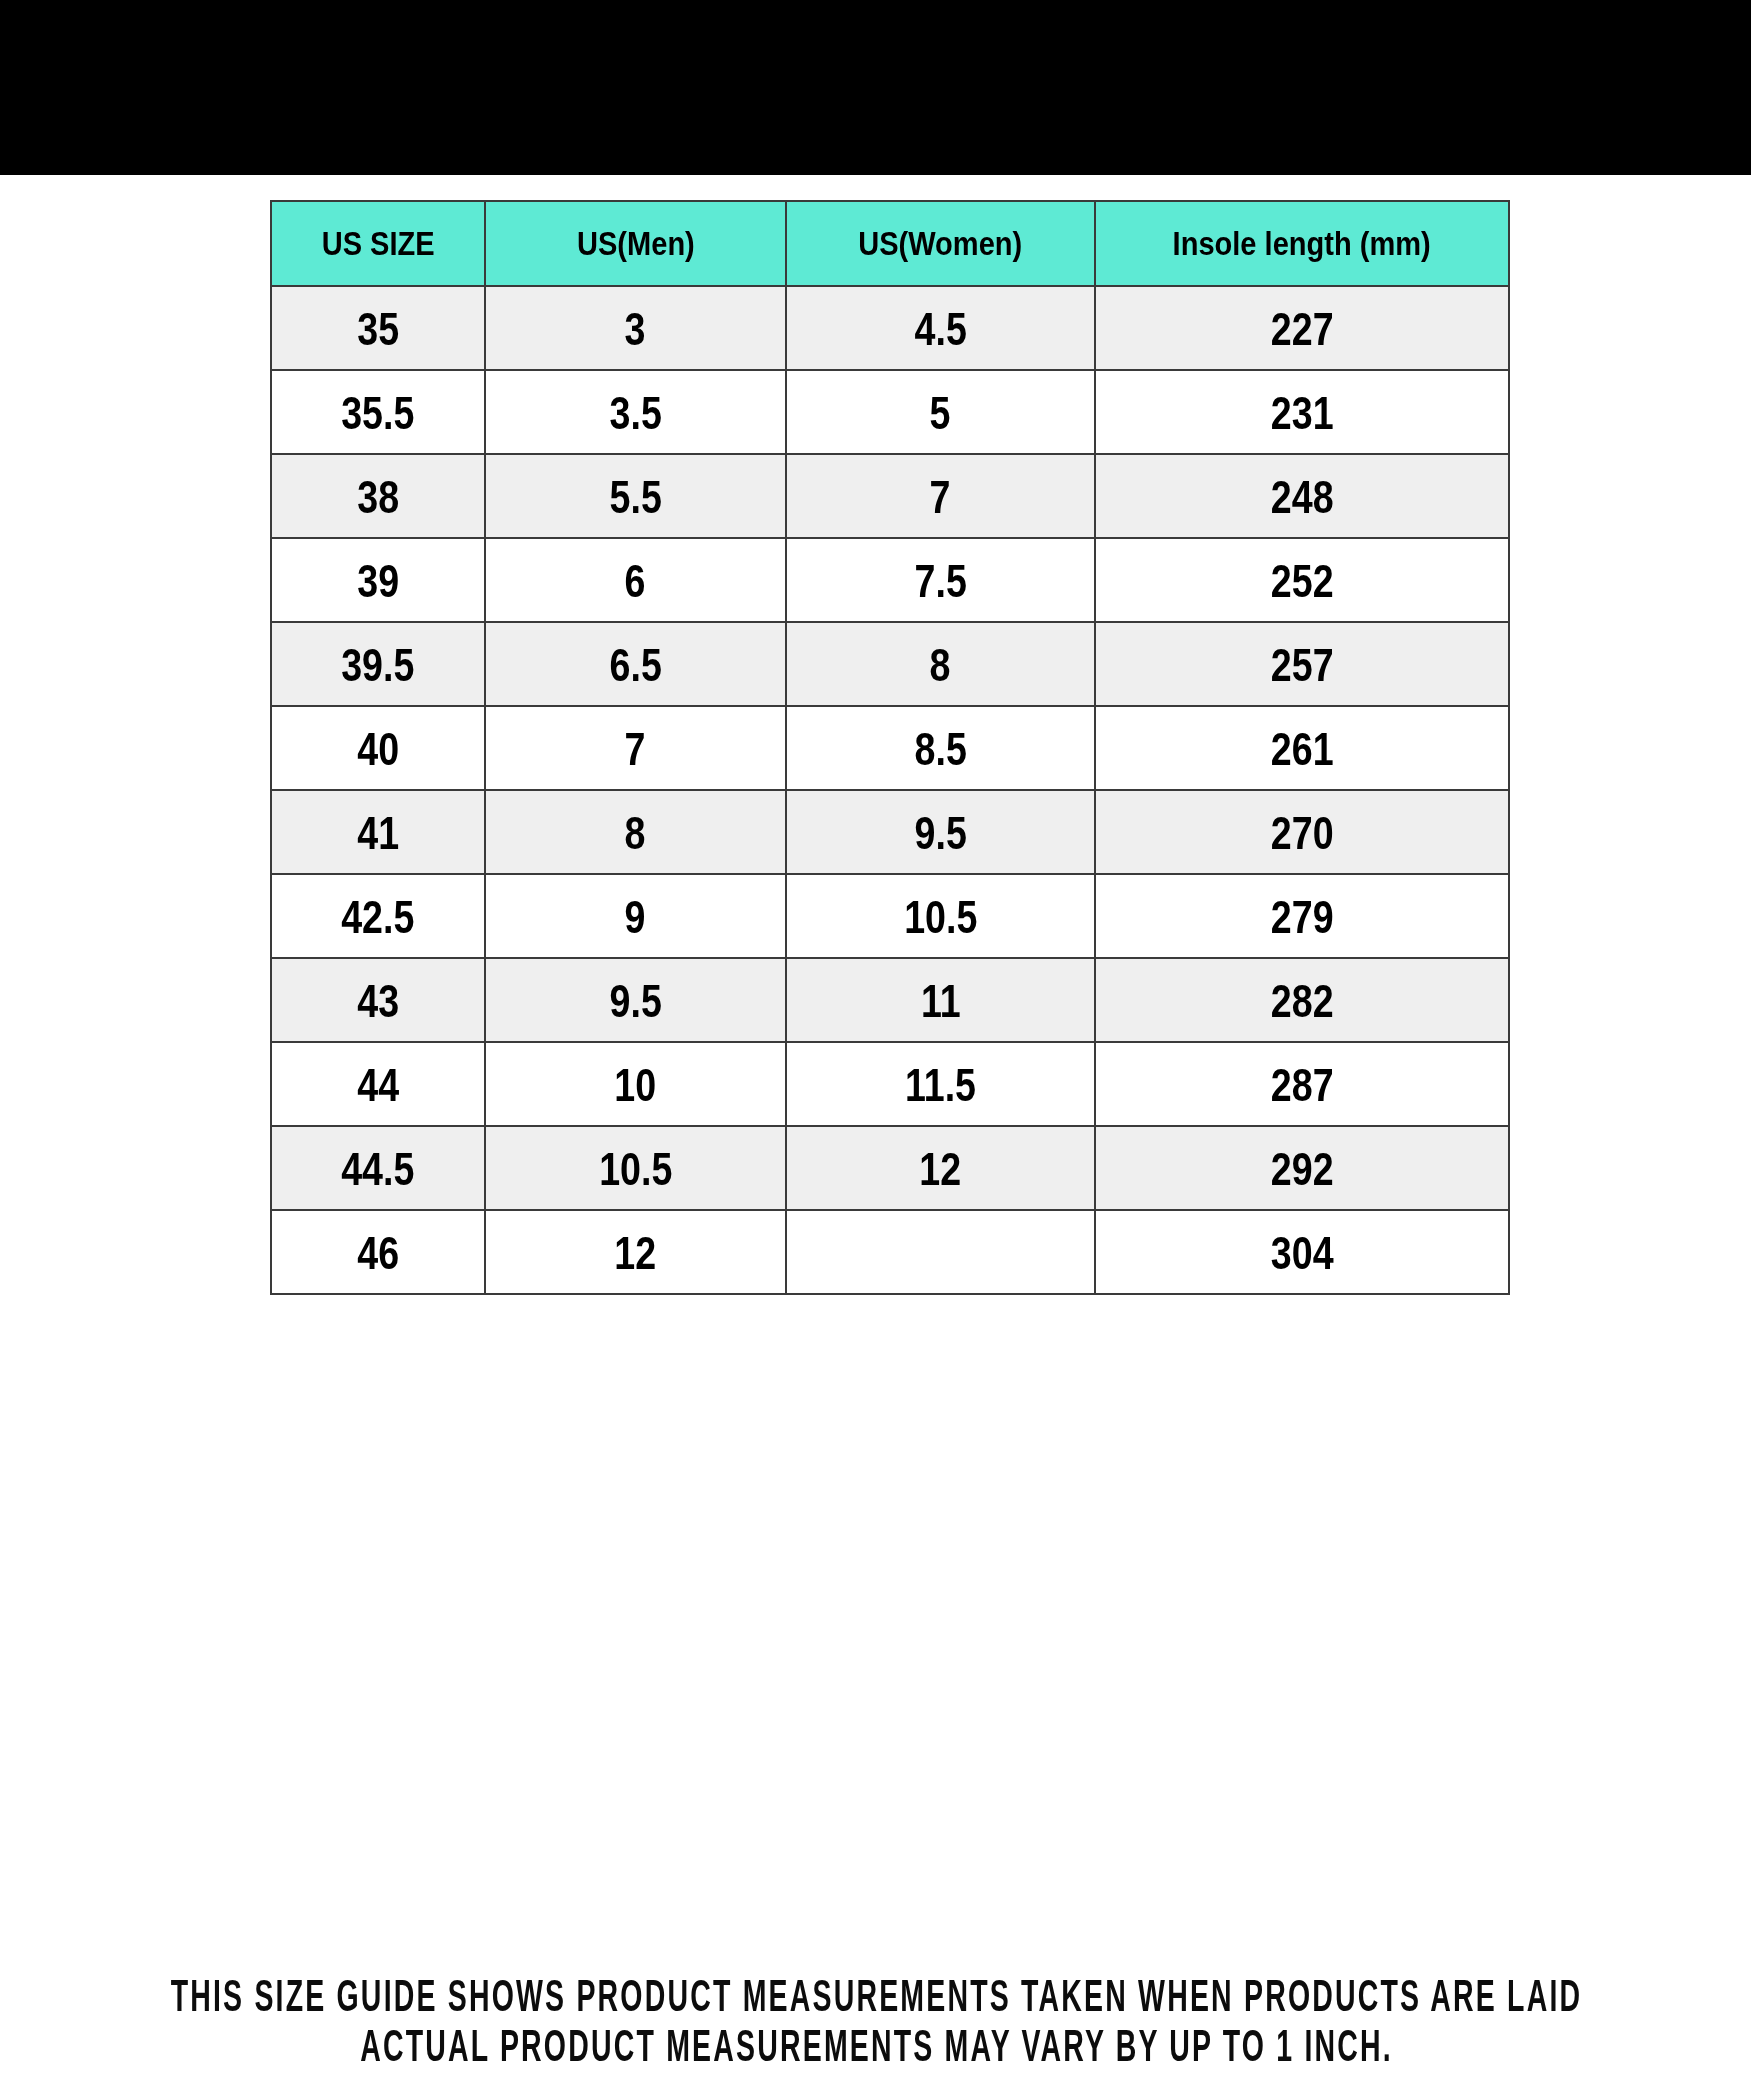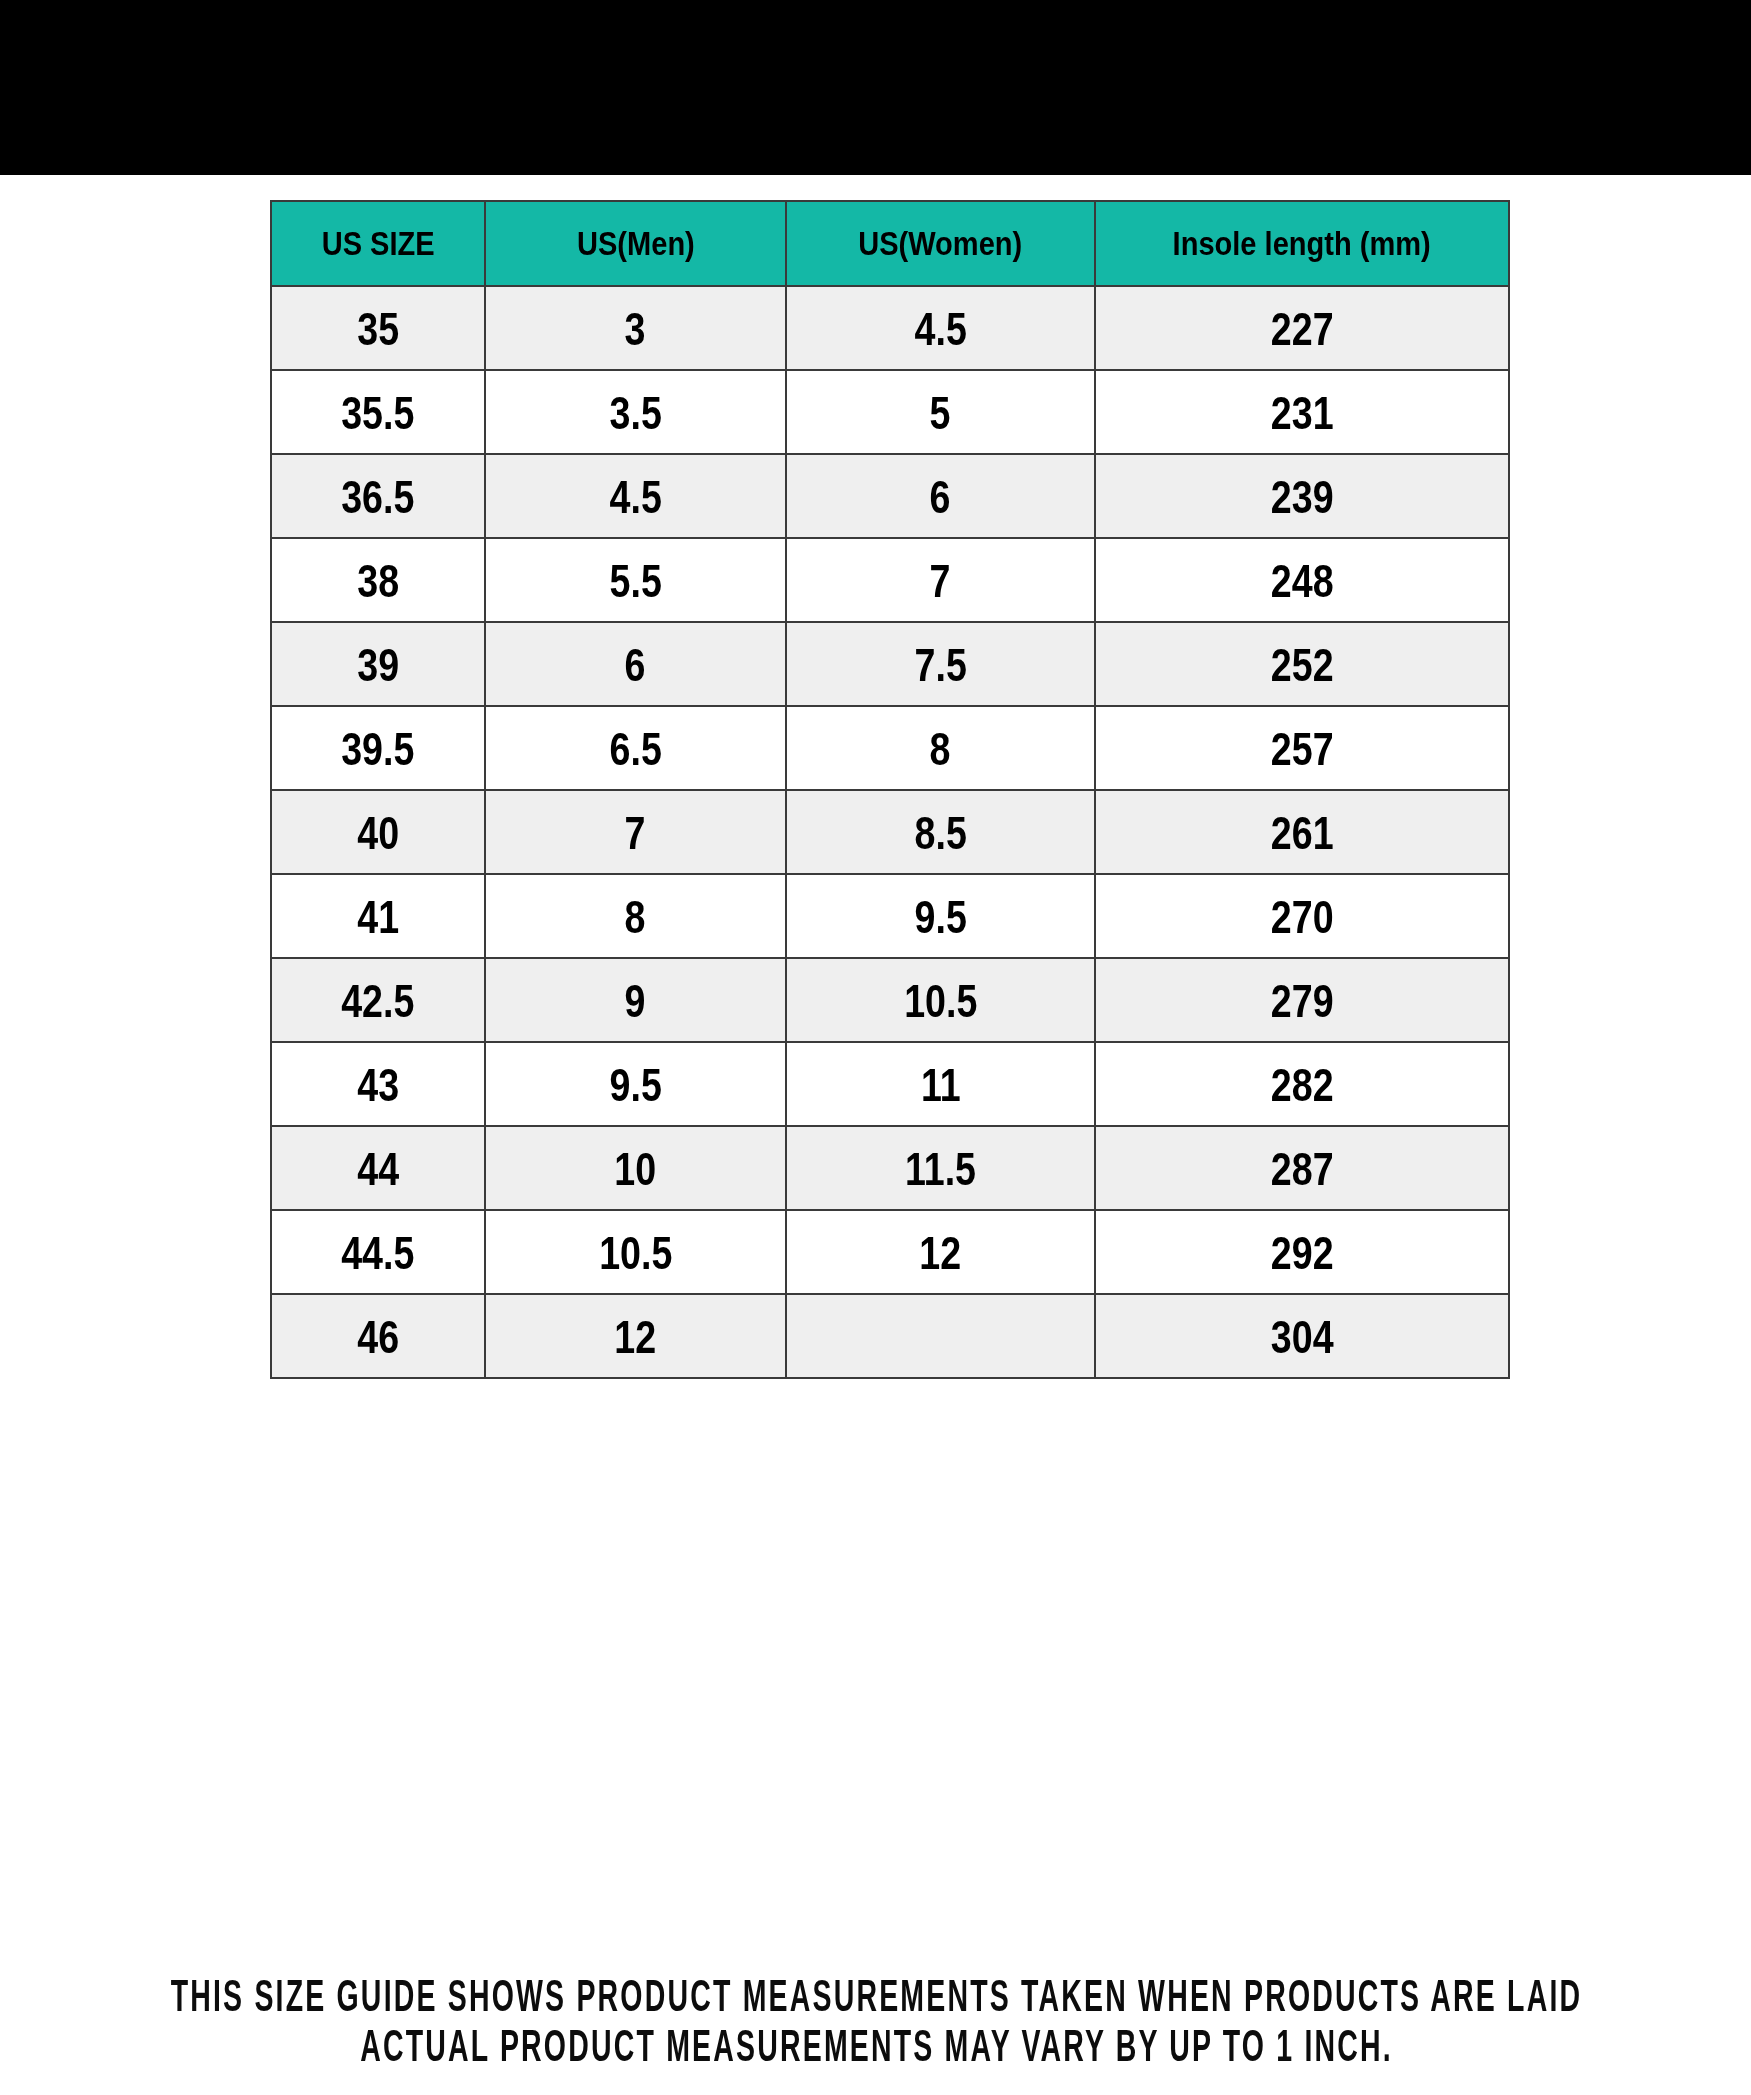--- a/index.html
+++ b/index.html
@@ -26,21 +26,21 @@
     text-align: center;
     vertical-align: middle;
     padding: 0;
     color: var(--text, #000000);
     font-weight: 700;
     overflow: hidden;
   }
   .size-table thead th {
     height: 83px;
     font-size: 33px;
-    background: #14b8a6;
+    background: #5eead4;
   }
   .size-table tbody td {
     height: 82px;
     font-size: 47px;
   }
   .size-table tbody tr:nth-child(odd)  { background: var(--stripe, #efefef); }
   .size-table tbody tr:nth-child(even) { background: #ffffff; }
   .v { display: inline-block; transform: scaleX(0.8); transform-origin: 50% 50%; }
   th .v { transform: scaleX(0.88); }
   .footer {
@@ -82,26 +82,20 @@
         <td><span class="v">35</span></td>
         <td><span class="v">3</span></td>
         <td><span class="v">4.5</span></td>
         <td><span class="v">227</span></td>
       </tr>
       <tr>
         <td><span class="v">35.5</span></td>
         <td><span class="v">3.5</span></td>
         <td><span class="v">5</span></td>
         <td><span class="v">231</span></td>
-      </tr>
-      <tr>
-        <td><span class="v">36.5</span></td>
-        <td><span class="v">4.5</span></td>
-        <td><span class="v">6</span></td>
-        <td><span class="v">239</span></td>
       </tr>
       <tr>
         <td><span class="v">38</span></td>
         <td><span class="v">5.5</span></td>
         <td><span class="v">7</span></td>
         <td><span class="v">248</span></td>
       </tr>
       <tr>
         <td><span class="v">39</span></td>
         <td><span class="v">6</span></td>

